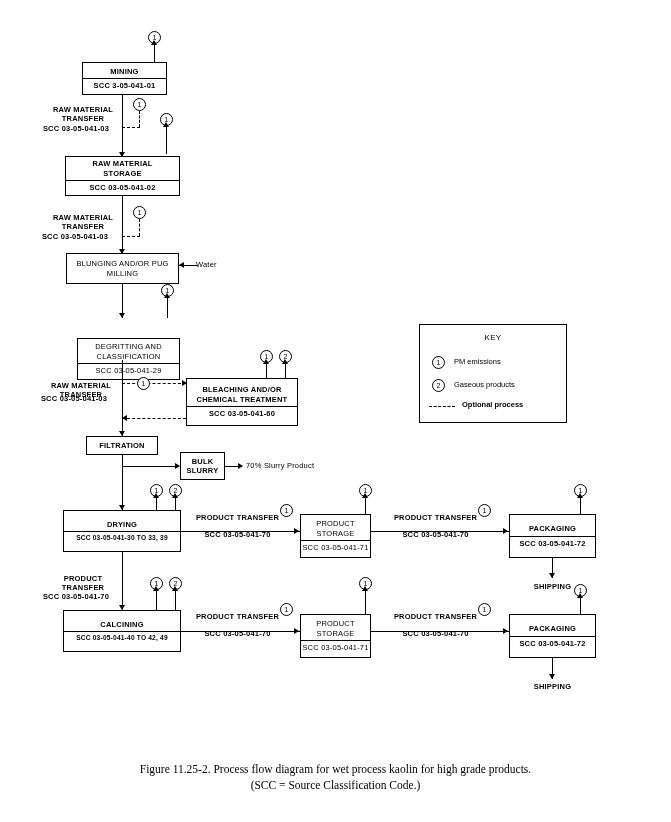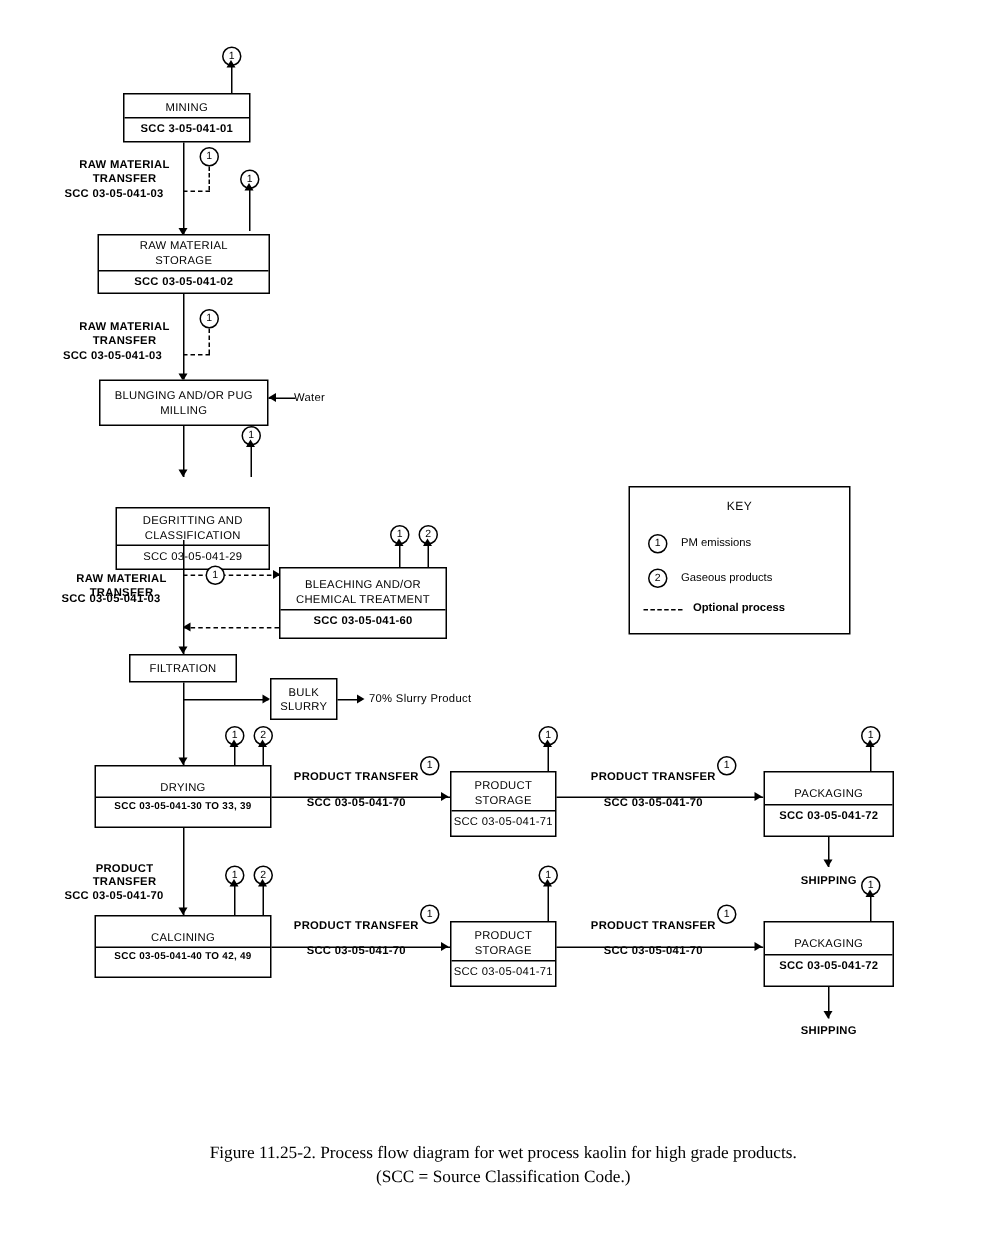--- a/index.html
+++ b/index.html
@@ -29,21 +29,21 @@
     display: flex;
     flex-direction: column;
     align-items: center;
     justify-content: center;
     text-align: center;
     font-size: 7.5px;
     line-height: 1.25;
     letter-spacing: 0.2px;
   }
   .box.thick { border-width: 1.6px; }
-  .box .title { font-weight: 400; }
+  .box .title { font-weight: 700; }
   .box .scc { font-weight: 700; }
   .box .divider {
     width: 100%;
     border-top: 1px solid #000;
     margin: 2px 0;
   }
   .lbl {
     position: absolute;
     font-size: 7.5px;
     line-height: 1.25;
@@ -219,21 +219,21 @@
   <div class="arrow-u" style="left:282px; top:359px;"></div>
 
   <div class="box" style="left:186px; top:378px; width:112px; height:48px;">
     <div class="title" style="white-space:pre-line;">BLEACHING AND/OR
 CHEMICAL TREATMENT</div>
     <div class="divider"></div>
     <div class="scc">SCC 03-05-041-60</div>
   </div>
 
   <div class="box" style="left:86px; top:436px; width:72px; height:19px;">
-    <div class="title" style="font-weight:400;">FILTRATION</div>
+    <div class="title" style="font-weight:700;">FILTRATION</div>
   </div>
 
   <div class="ln v" style="left:122px; top:455px; height:55px;"></div>
   <div class="arrow-d" style="left:119px; top:505px;"></div>
 
   <div class="ln h" style="left:122px; top:466px; width:57px;"></div>
   <div class="arrow-r" style="left:175px; top:463px;"></div>
 
   <div class="box" style="left:180px; top:452px; width:45px; height:28px;">
     <div class="title" style="white-space:pre-line;">BULK

